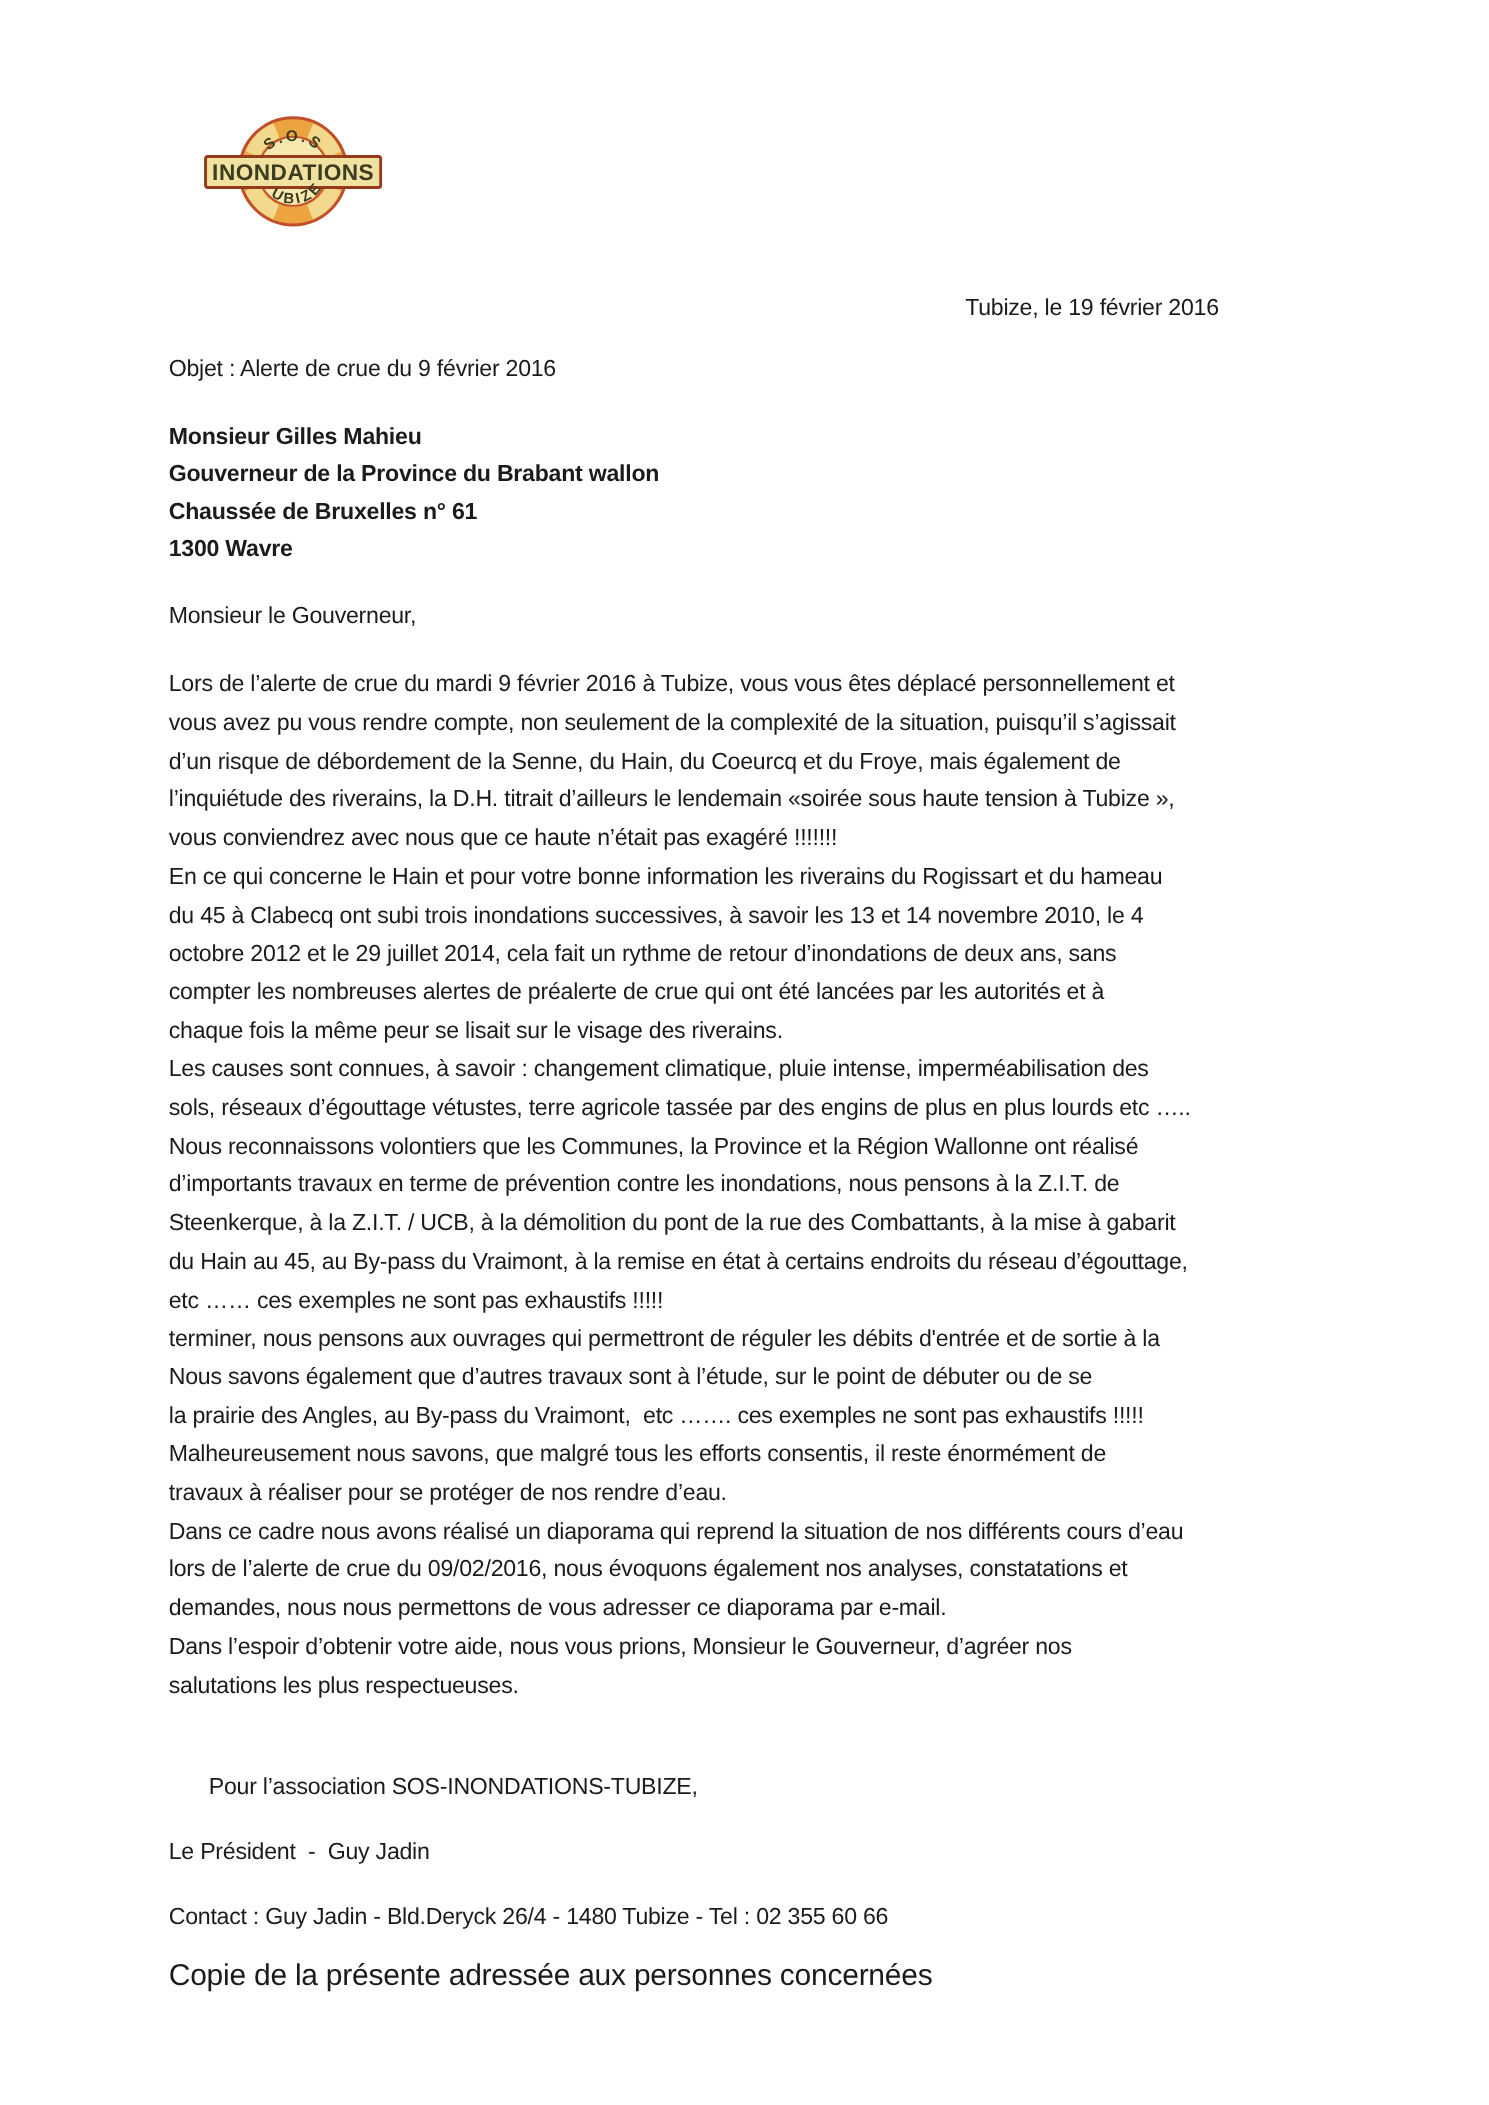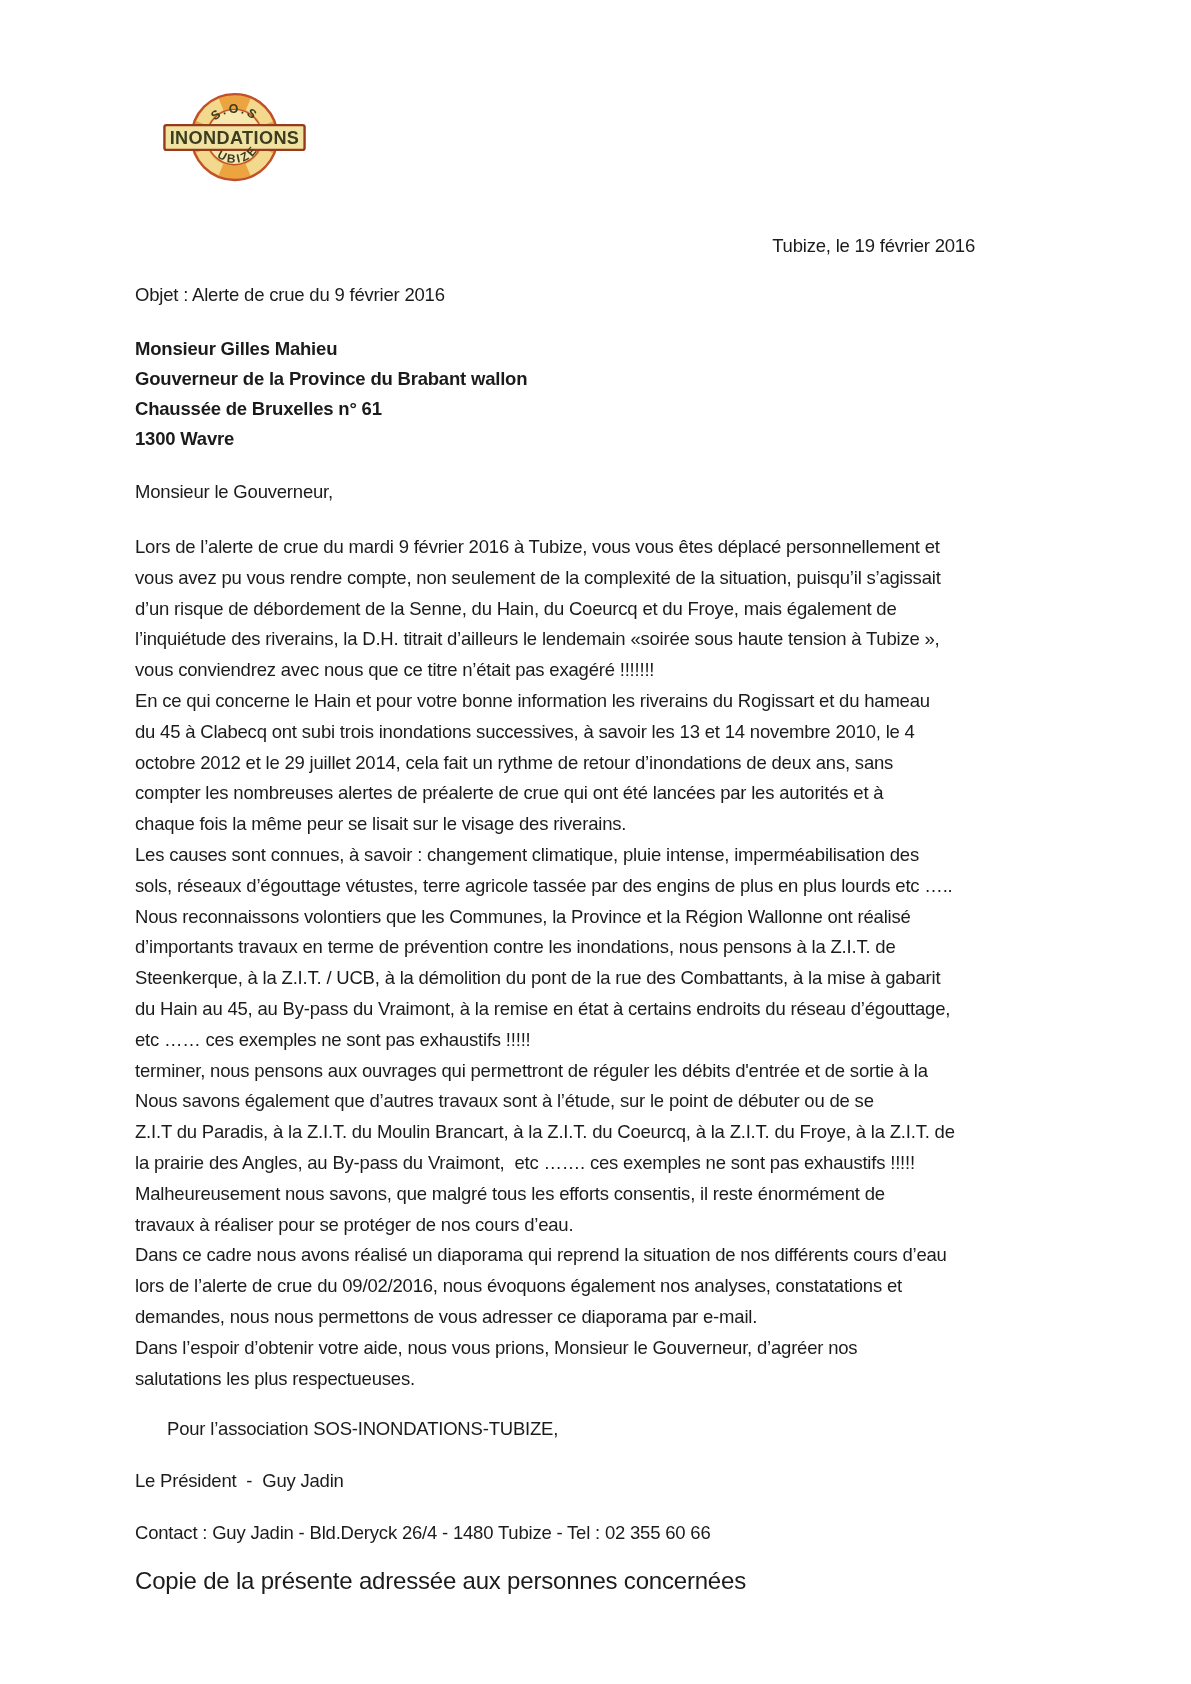--- a/index.html
+++ b/index.html
@@ -70,39 +70,38 @@
       <div class="line">1300 Wavre</div>
     </div>
 
   <div class="abs salutation-block">Monsieur le Gouverneur,</div>
 
   <div class="abs body-block">
       <div class="line">Lors de l’alerte de crue du mardi 9 février 2016 à Tubize, vous vous êtes déplacé personnellement et</div>
       <div class="line">vous avez pu vous rendre compte, non seulement de la complexité de la situation, puisqu’il s’agissait</div>
       <div class="line">d’un risque de débordement de la Senne, du Hain, du Coeurcq et du Froye, mais également de</div>
       <div class="line">l’inquiétude des riverains, la D.H. titrait d’ailleurs le lendemain «soirée sous haute tension à Tubize »,</div>
-      <div class="line">vous conviendrez avec nous que ce titre n’était pas exagéré !!!!!!!</div>
+      <div class="line">vous conviendrez avec nous que ce haute n’était pas exagéré !!!!!!!</div>
       <div class="line">En ce qui concerne le Hain et pour votre bonne information les riverains du Rogissart et du hameau</div>
       <div class="line">du 45 à Clabecq ont subi trois inondations successives, à savoir les 13 et 14 novembre 2010, le 4</div>
       <div class="line">octobre 2012 et le 29 juillet 2014, cela fait un rythme de retour d’inondations de deux ans, sans</div>
       <div class="line">compter les nombreuses alertes de préalerte de crue qui ont été lancées par les autorités et à</div>
       <div class="line">chaque fois la même peur se lisait sur le visage des riverains.</div>
       <div class="line">Les causes sont connues, à savoir : changement climatique, pluie intense, imperméabilisation des</div>
       <div class="line">sols, réseaux d’égouttage vétustes, terre agricole tassée par des engins de plus en plus lourds etc …..</div>
       <div class="line">Nous reconnaissons volontiers que les Communes, la Province et la Région Wallonne ont réalisé</div>
       <div class="line">d’importants travaux en terme de prévention contre les inondations, nous pensons à la Z.I.T. de</div>
       <div class="line">Steenkerque, à la Z.I.T. / UCB, à la démolition du pont de la rue des Combattants, à la mise à gabarit</div>
       <div class="line">du Hain au 45, au By-pass du Vraimont, à la remise en état à certains endroits du réseau d’égouttage,</div>
       <div class="line">etc …… ces exemples ne sont pas exhaustifs !!!!!</div>
       <div class="line">terminer, nous pensons aux ouvrages qui permettront de réguler les débits d'entrée et de sortie à la</div>
       <div class="line">Nous savons également que d’autres travaux sont à l’étude, sur le point de débuter ou de se</div>
-      <div class="line">Z.I.T du Paradis, à la Z.I.T. du Moulin Brancart, à la Z.I.T. du Coeurcq, à la Z.I.T. du Froye, à la Z.I.T. de</div>
       <div class="line">la prairie des Angles, au By-pass du Vraimont,  etc ……. ces exemples ne sont pas exhaustifs !!!!!</div>
       <div class="line">Malheureusement nous savons, que malgré tous les efforts consentis, il reste énormément de</div>
-      <div class="line">travaux à réaliser pour se protéger de nos cours d’eau.</div>
+      <div class="line">travaux à réaliser pour se protéger de nos rendre d’eau.</div>
       <div class="line">Dans ce cadre nous avons réalisé un diaporama qui reprend la situation de nos différents cours d’eau</div>
       <div class="line">lors de l’alerte de crue du 09/02/2016, nous évoquons également nos analyses, constatations et</div>
       <div class="line">demandes, nous nous permettons de vous adresser ce diaporama par e-mail.</div>
       <div class="line">Dans l’espoir d’obtenir votre aide, nous vous prions, Monsieur le Gouverneur, d’agréer nos</div>
       <div class="line">salutations les plus respectueuses.</div>
     </div>
 
   <div class="abs association-block">Pour l’association SOS-INONDATIONS-TUBIZE,</div>
   <div class="abs signature-block">Le Président  -  Guy Jadin</div>
   <div class="abs contact-block">Contact : Guy Jadin - Bld.Deryck 26/4 - 1480 Tubize - Tel : 02 355 60 66</div>

